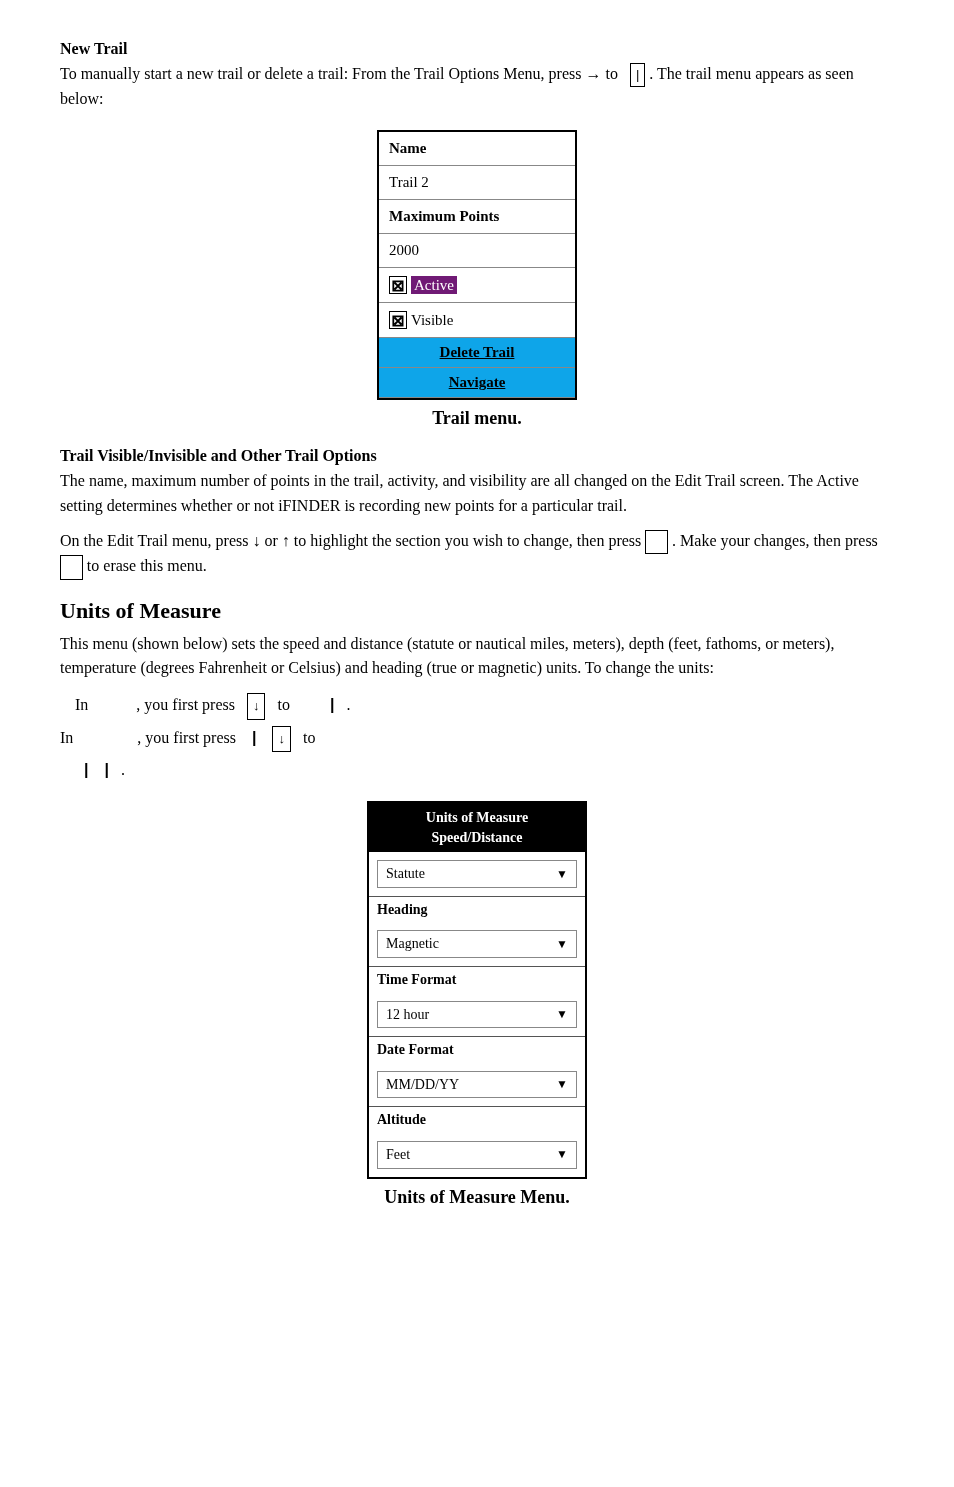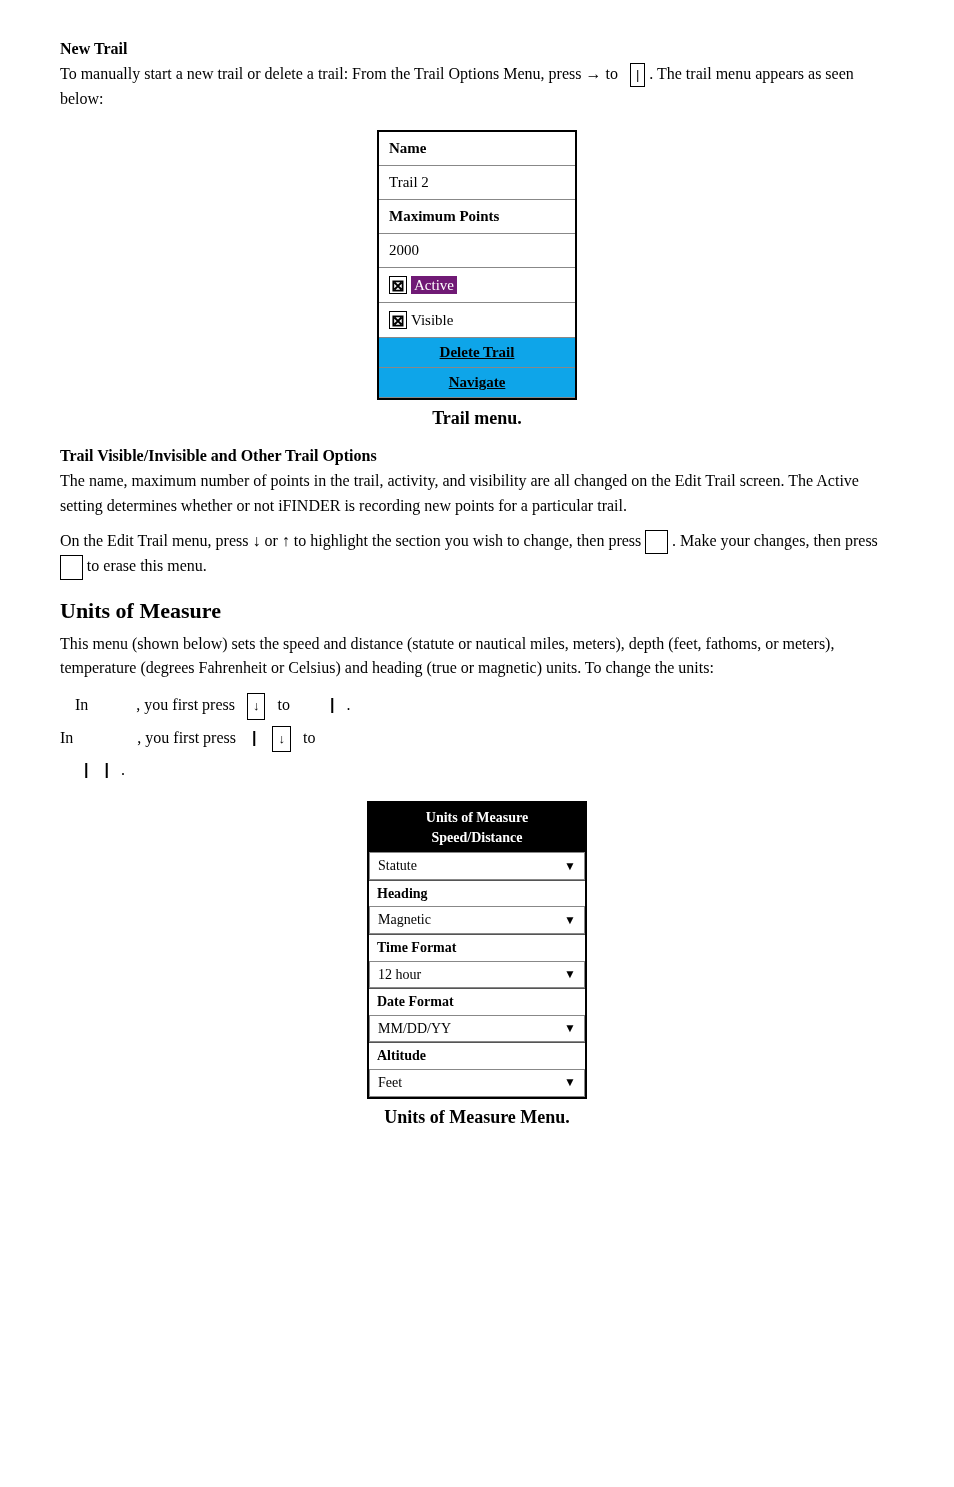--- a/index.html
+++ b/index.html
@@ -138,21 +138,21 @@
       background: #fff;
       border-top: 1px solid #555;
     }
 
     .units-menu-row.select-row {
       display: flex;
       align-items: center;
       justify-content: space-between;
       border: 1px solid #888;
       background: #fff;
-      margin: 0;
+      margin: 8px;
     }
 
     .dropdown-arrow {
       font-size: 12px;
       font-family: Arial, sans-serif;
     }
 
     .inline-instructions {
       line-height: 1.7;
       margin-bottom: 8px;

